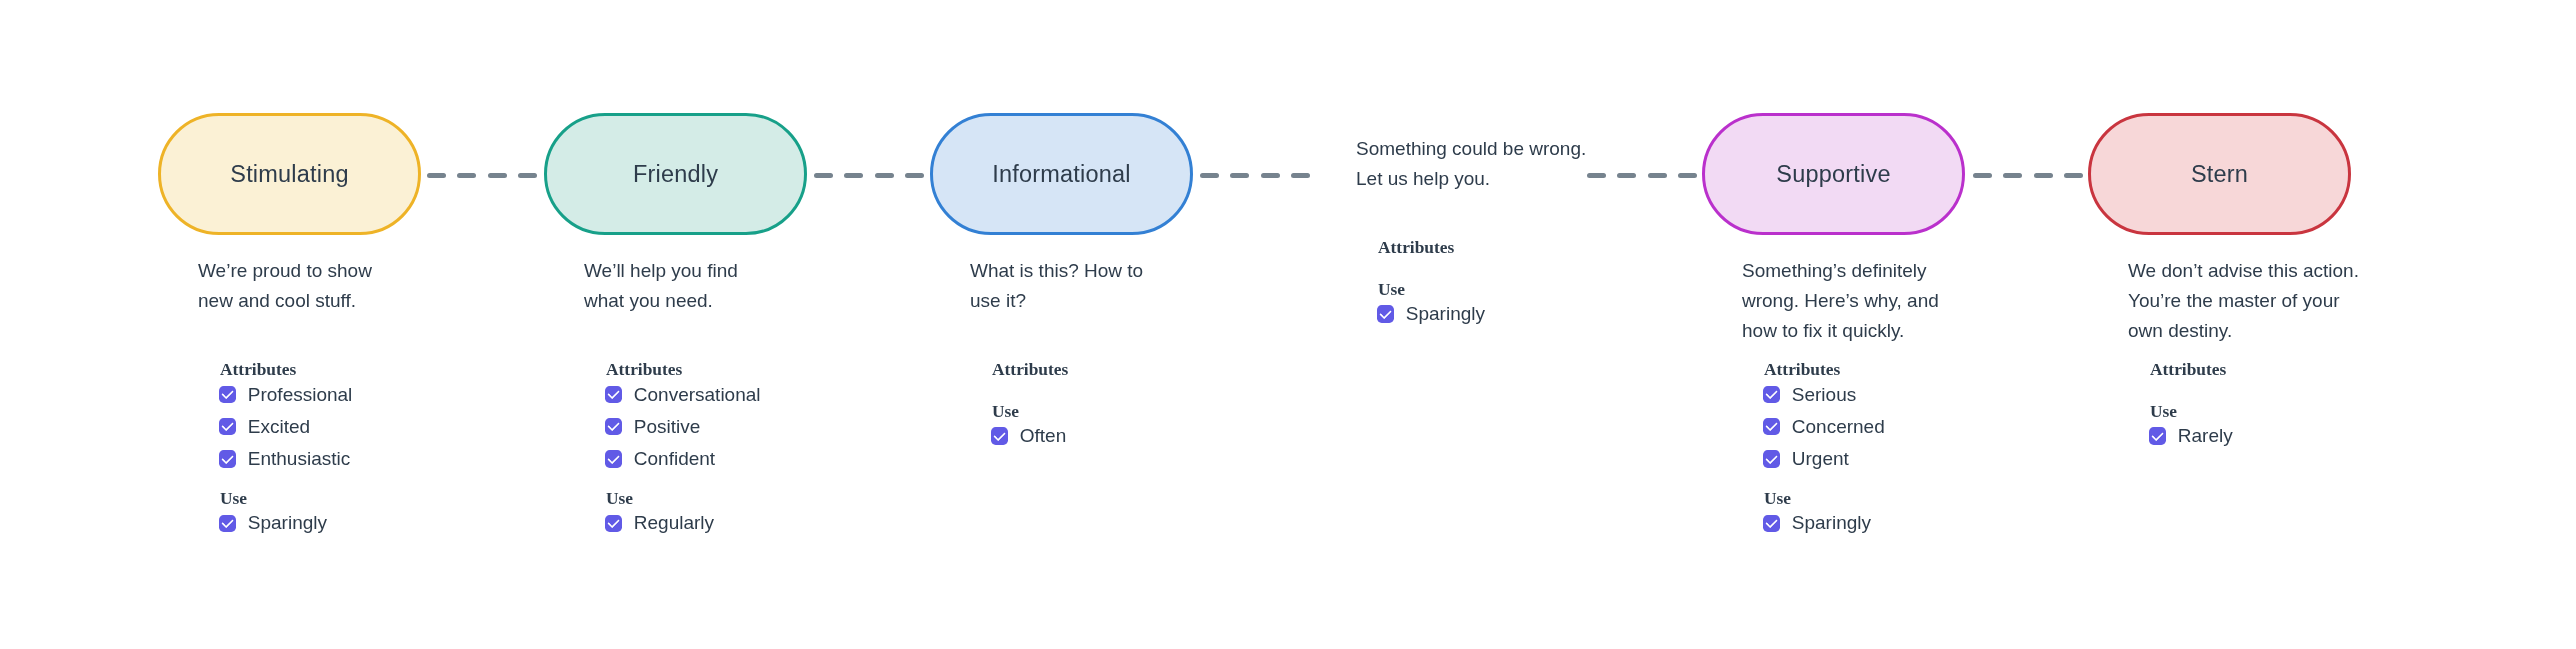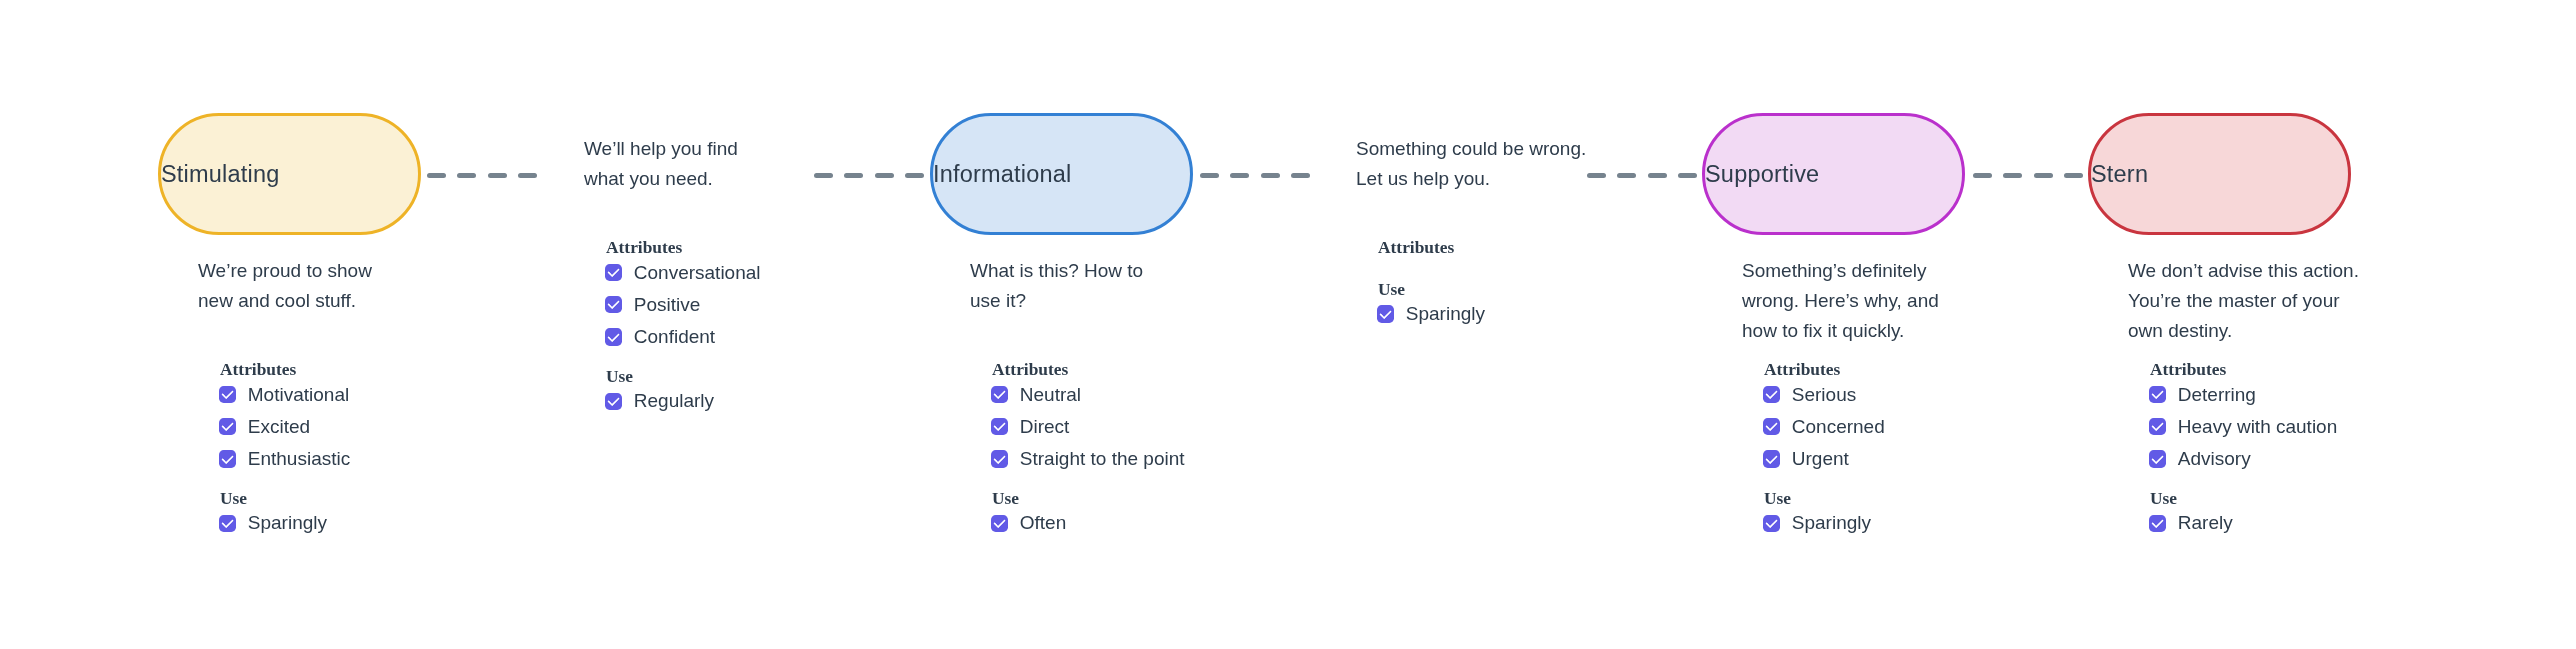--- a/index.html
+++ b/index.html
@@ -18,21 +18,21 @@
     display: flex; gap: 123px;
   }
   .column { width: 263px; flex: 0 0 263px; }
 
   .pill {
     box-sizing: border-box;
     width: 263px; height: 122px;
     border-radius: 64px;
     border: 3.4px solid var(--bc, #999);
     background: var(--fc, #eee);
-    display: flex; align-items: center; 
+    display: flex; align-items: center; justify-content: center;
   }
   .pill-label {
     font-size: 23.5px; font-weight: 500; letter-spacing: 0.2px;
     color: var(--text-color, #2E3C4B);
   }
 
   .desc {
     margin: 21px 0 0 40px;
     box-sizing: border-box;
     height: 103px; width: 302px;
@@ -90,21 +90,21 @@
         <span class="pill-label">Stimulating</span>
       </div>
       <p class="desc">We’re proud to show
 new and cool stuff.</p>
       <div class="section-label">Attributes</div>
       <div class="rows">
         <div class="row">
           <span class="cb">
               <i class="check"></i>
             </span>
-          <span class="row-label">Motivational</span>
+          <span class="row-label">Professional</span>
         </div>
         <div class="row">
           <span class="cb">
               <i class="check"></i>
             </span>
           <span class="row-label">Excited</span>
         </div>
         <div class="row">
           <span class="cb">
               <i class="check"></i>
@@ -117,20 +117,23 @@
         <div class="row">
           <span class="cb">
               <i class="check"></i>
             </span>
           <span class="row-label">Sparingly</span>
         </div>
       </div>
     </div>
 
     <div class="column" style="--bc: #17A089; --fc: #D4ECE7;">
+      <div class="pill">
+        <span class="pill-label">Friendly</span>
+      </div>
       <p class="desc">We’ll help you find
 what you need.</p>
       <div class="section-label">Attributes</div>
       <div class="rows">
         <div class="row">
           <span class="cb">
               <i class="check"></i>
             </span>
           <span class="row-label">Conversational</span>
         </div>
@@ -158,40 +161,20 @@
       </div>
     </div>
 
     <div class="column" style="--bc: #3380D4; --fc: #D6E5F6;">
       <div class="pill">
         <span class="pill-label">Informational</span>
       </div>
       <p class="desc">What is this? How to
 use it?</p>
       <div class="section-label">Attributes</div>
-      <div class="rows">
-        <div class="row">
-          <span class="cb">
-              <i class="check"></i>
-            </span>
-          <span class="row-label">Neutral</span>
-        </div>
-        <div class="row">
-          <span class="cb">
-              <i class="check"></i>
-            </span>
-          <span class="row-label">Direct</span>
-        </div>
-        <div class="row">
-          <span class="cb">
-              <i class="check"></i>
-            </span>
-          <span class="row-label">Straight to the point</span>
-        </div>
-      </div>
       <div class="section-label use-label">Use</div>
       <div class="rows">
         <div class="row">
           <span class="cb">
               <i class="check"></i>
             </span>
           <span class="row-label">Often</span>
         </div>
       </div>
     </div>
@@ -251,40 +234,20 @@
     </div>
 
     <div class="column" style="--bc: #C9353F; --fc: #F7D7D8;">
       <div class="pill">
         <span class="pill-label">Stern</span>
       </div>
       <p class="desc">We don’t advise this action.
 You’re the master of your
 own destiny.</p>
       <div class="section-label">Attributes</div>
-      <div class="rows">
-        <div class="row">
-          <span class="cb">
-              <i class="check"></i>
-            </span>
-          <span class="row-label">Deterring</span>
-        </div>
-        <div class="row">
-          <span class="cb">
-              <i class="check"></i>
-            </span>
-          <span class="row-label">Heavy with caution</span>
-        </div>
-        <div class="row">
-          <span class="cb">
-              <i class="check"></i>
-            </span>
-          <span class="row-label">Advisory</span>
-        </div>
-      </div>
       <div class="section-label use-label">Use</div>
       <div class="rows">
         <div class="row">
           <span class="cb">
               <i class="check"></i>
             </span>
           <span class="row-label">Rarely</span>
         </div>
       </div>
     </div>

